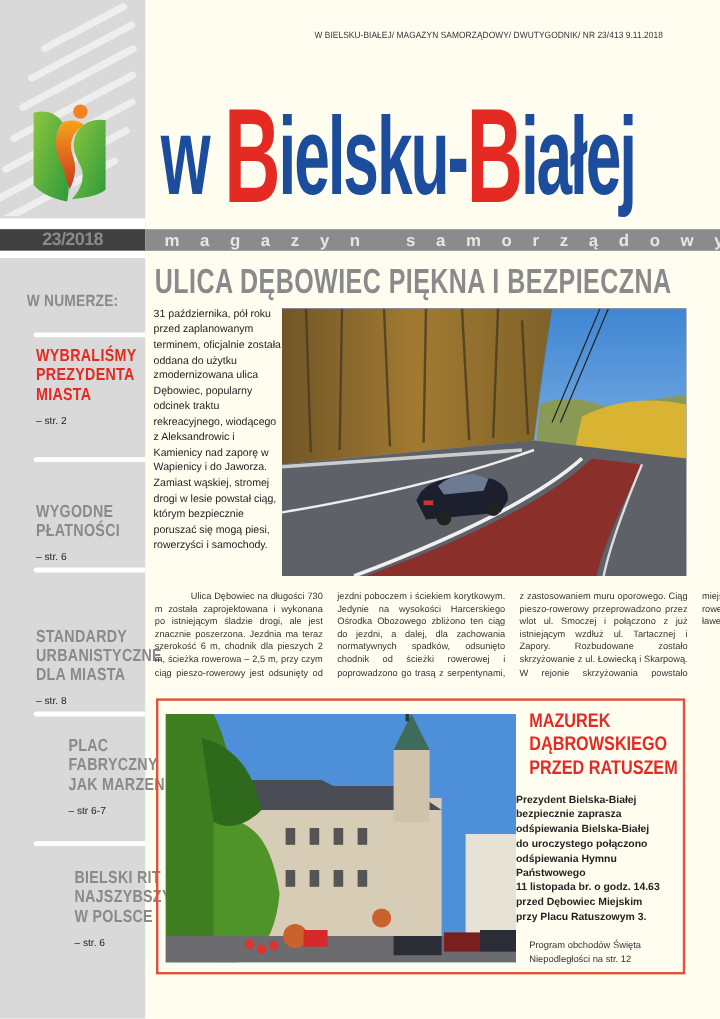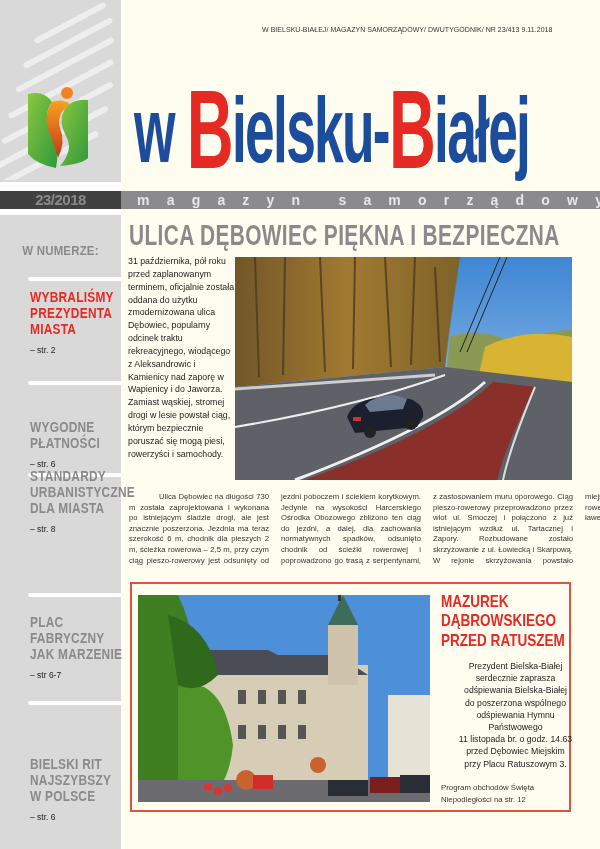--- a/index.html
+++ b/index.html
@@ -36,21 +36,21 @@
 
   .photo { position: absolute; overflow: hidden; }
   .photo-road { left: 235px; top: 257px; width: 337px; height: 223px; background: #556; }
 
   .body-cols { position: absolute; left: 129px; top: 492px; width: 444px; height: 80px; column-count: 3; column-gap: 12px; font-size: 7.7px; line-height: 10.6px; color: #333; text-align: justify; }
   .body-cols p { text-indent: 30px; }
 
   .redbox { position: absolute; left: 130px; top: 582px; width: 441px; height: 230px; border: 2px solid #e0523a; }
   .photo-hall { left: 138px; top: 595px; width: 292px; height: 207px; background: #7aa; }
   .box-title { position: absolute; left: 441px; top: 592px; font-weight: bold; font-size: 16.5px; line-height: 19.3px; color: #e42a23; white-space: nowrap; transform: scaleX(0.82); transform-origin: left; }
-  .box-text { position: absolute; left: 453px; top: 660px; width: 125px; font-weight: normal; font-size: 8.7px; line-height: 12.2px; color: #222; text-align: center; }
+  .box-text { position: absolute; left: 430px; top: 660px; width: 125px; font-weight: bold; font-size: 8.7px; line-height: 12.2px; color: #222; }
   .box-note { position: absolute; left: 441px; top: 782px; width: 130px; font-size: 7.8px; line-height: 11.5px; color: #333; }
 </style>
 </head>
 <body>
 
 <div class="sidebar">
   <div class="sidebar-streaks">
     <div class="streak" style="left:30px;top:20px;width:80px;"></div>
     <div class="streak" style="left:18px;top:40px;width:100px;"></div>
     <div class="streak" style="left:10px;top:62px;width:110px;"></div>
@@ -104,41 +104,41 @@
 <div class="toc-divider" style="top:381px;"></div>
 <div class="toc-item" style="top:387px;margin-top:32px;">
   <div class="toc-title">
     <div>WYGODNE</div>
     <div>PŁATNOŚCI</div>
   </div>
   <div class="toc-page">– str. 6</div>
 </div>
 
 <div class="toc-divider" style="top:473px;"></div>
-<div class="toc-item" style="top:468px;">
+<div class="toc-item" style="top:523px;">
   <div class="toc-title">
     <div>STANDARDY</div>
     <div>URBANISTYCZNE</div>
     <div>DLA MIASTA</div>
   </div>
   <div class="toc-page">– str. 8</div>
 </div>
 
 <div class="toc-divider" style="top:593px;"></div>
-<div class="toc-item" style="top:614px;">
+<div class="toc-item" style="top:614px;margin-left:27px;">
   <div class="toc-title">
     <div>PLAC</div>
     <div>FABRYCZNY</div>
     <div>JAK MARZENIE</div>
   </div>
   <div class="toc-page">– str 6-7</div>
 </div>
 
 <div class="toc-divider" style="top:701px;"></div>
-<div class="toc-item" style="top:756px;">
+<div class="toc-item" style="top:724px;margin-left:32px;">
   <div class="toc-title">
     <div>BIELSKI RIT</div>
     <div>NAJSZYBSZY</div>
     <div>W POLSCE</div>
   </div>
   <div class="toc-page">– str. 6</div>
 </div>
 
 <div class="headline">ULICA DĘBOWIEC PIĘKNA I BEZPIECZNA</div>
 <div class="lead">31 października, pół roku przed zaplanowanym terminem, oficjalnie została oddana do użytku zmodernizowana ulica Dębowiec, popularny odcinek traktu rekreacyjnego, wiodącego z Aleksandrowic i Kamienicy nad zaporę w Wapienicy i do Jaworza. Zamiast wąskiej, stromej drogi w lesie powstał ciąg, którym bezpiecznie poruszać się mogą piesi, rowerzyści i samochody.</div>
@@ -233,23 +233,23 @@
 </div>
 
 <div class="box-title">
   <div>MAZUREK</div>
   <div>DĄBROWSKIEGO</div>
   <div>PRZED RATUSZEM</div>
 </div>
 
 <div class="box-text">
   <div>Prezydent Bielska-Białej</div>
-  <div>serdecznie zaprasza</div>
+  <div>bezpiecznie zaprasza</div>
   <div>odśpiewania Bielska-Białej</div>
-  <div>do poszerzona wspólnego</div>
+  <div>do uroczystego połączono</div>
   <div>odśpiewania Hymnu</div>
   <div>Państwowego</div>
   <div>11 listopada br. o godz. 14.63</div>
   <div>przed Dębowiec Miejskim</div>
   <div>przy Placu Ratuszowym 3.</div>
 </div>
 
 <div class="box-note">Program obchodów Święta Niepodległości na str. 12</div>
 
 </body></html>

